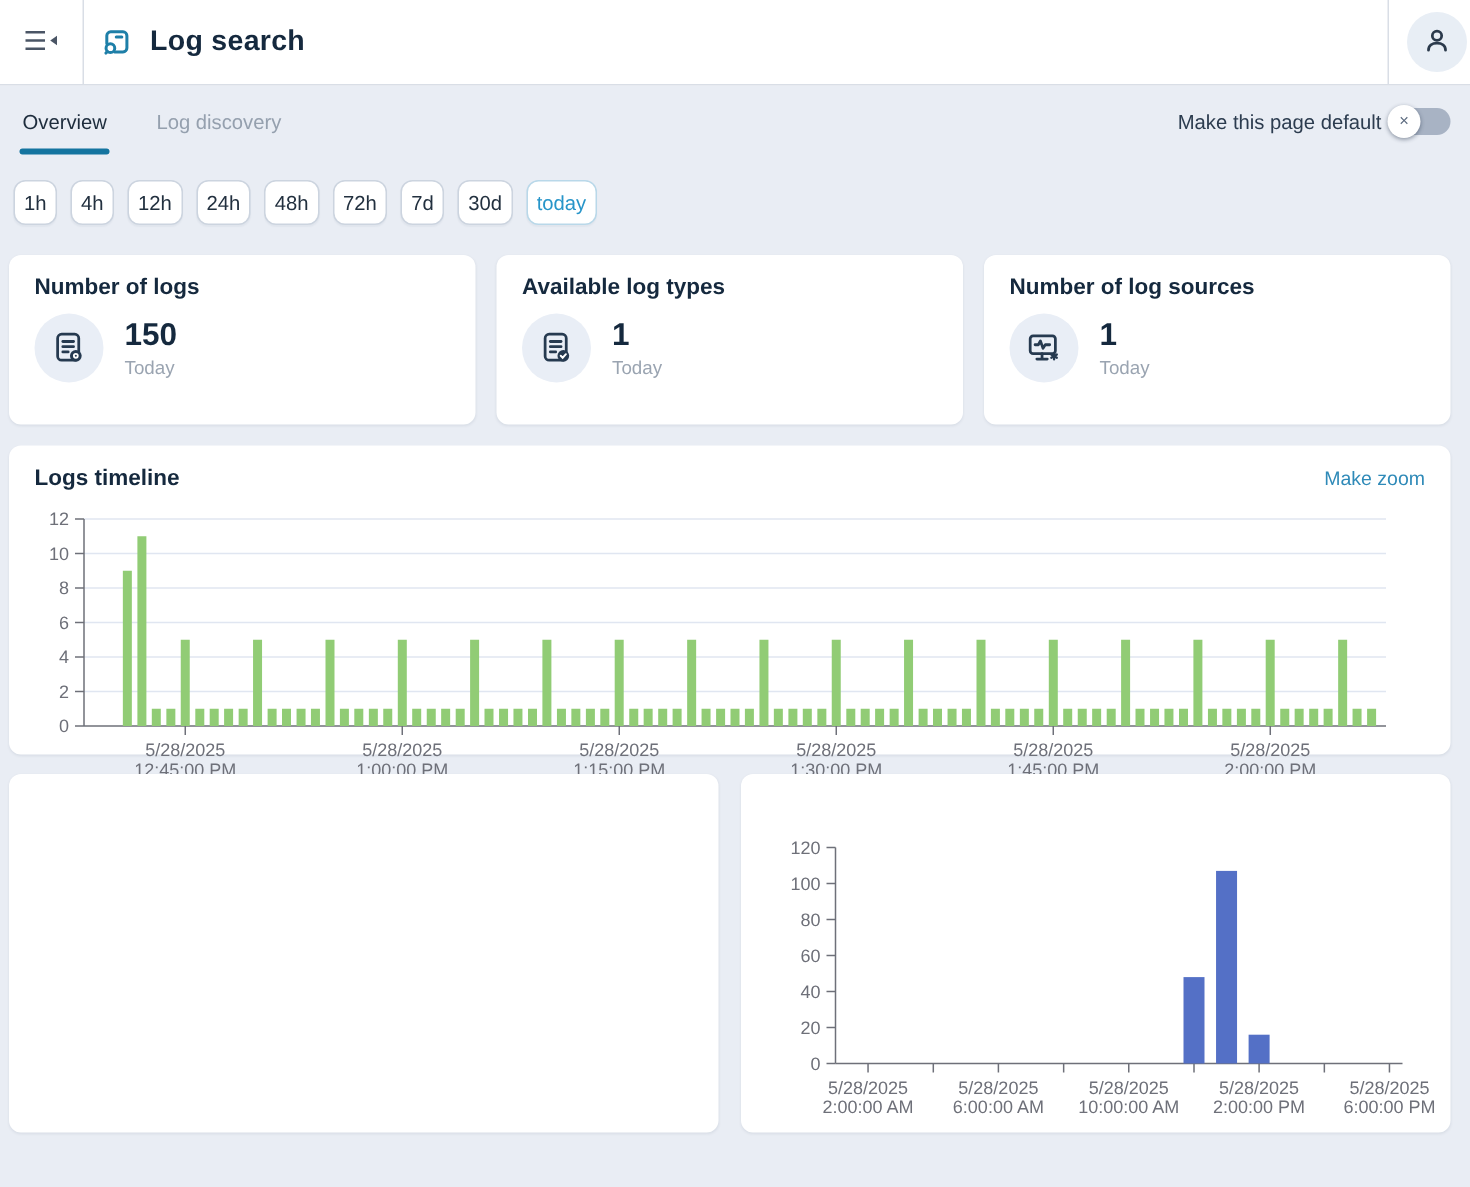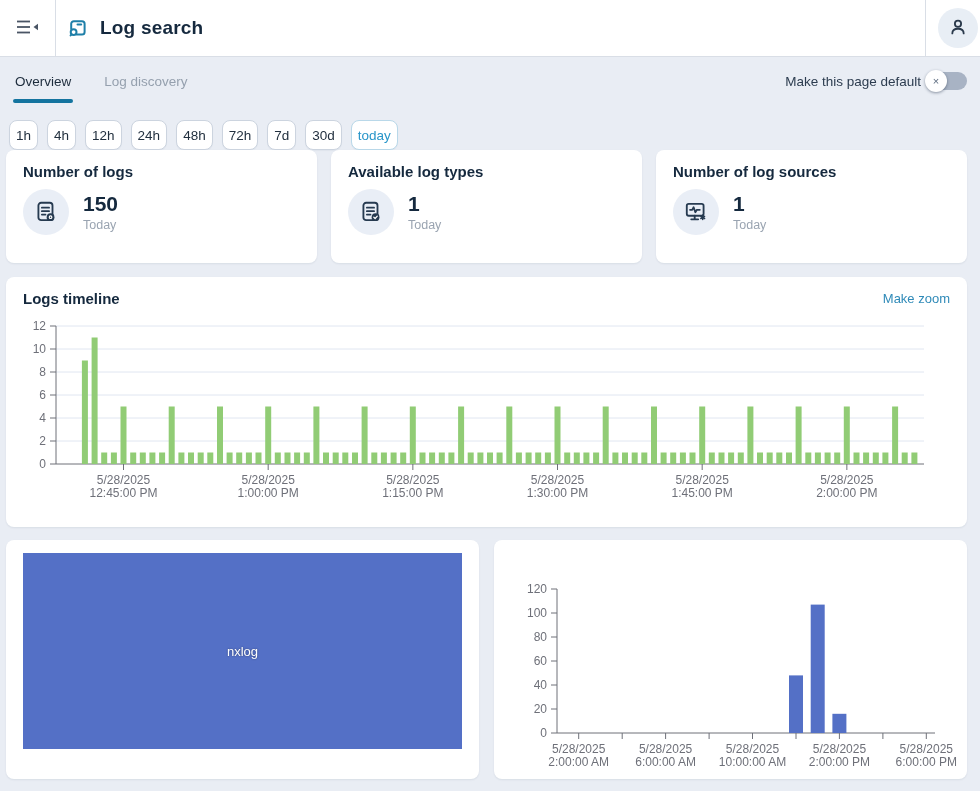--- a/index.html
+++ b/index.html
@@ -19,30 +19,30 @@
   .tab.active { color:#1d2c3c; }
   .tab.active::after { content:""; position:absolute; left:-2px; right:-2px; bottom:2px; height:4px; border-radius:2px; background:#14749f; }
   .default-toggle { margin-left:auto; display:flex; align-items:center; gap:6px; font-size:13.5px; color:#2c3c4f; }
   .switch { width:40px; height:18px; border-radius:9px; background:#a8b3c4; position:relative; cursor:pointer; }
   .knob { width:22px; height:22px; border-radius:50%; background:#fff; position:absolute; left:-2px; top:-2px; box-shadow:0 1px 3px rgba(20,35,60,.45); display:flex; align-items:center; justify-content:center; color:#5d6c80; font-size:11px; font-weight:400; line-height:1; }
   
   .main { padding:15px 13px 0 6px; }
   .time-buttons { display:flex; gap:9px; padding-left:3px; }
   .tbtn { height:30px; padding:0 6px; min-width:27px; background:#fff; border:1px solid #ccd4df; border-radius:8px; font-size:13.5px; color:#22303f; display:flex; align-items:center; justify-content:center; cursor:pointer; font-family:inherit; box-shadow:0 1px 1px rgba(20,40,70,.04);text-align:right; }
   .tbtn.active { color:#2795c9; border-color:#b9d8e9; }
-  .stats-row { display:flex; gap:14px; }
+  .stats-row { display:flex; gap:14px; margin-top:20px; }
   .card { background:#fff; border-radius:8px; box-shadow:0 1px 2px rgba(16,36,62,.08); }
   .stat-card { flex:1; height:113px; padding:13px 17px; }
   .card-title { font-size:15px; font-weight:700; color:#15293e; }
   .stat-body { display:flex; align-items:center; gap:14px; margin-top:9px; }
   .icon-circle { width:46px; height:46px; border-radius:50%; background:#e9eef6; display:flex; align-items:center; justify-content:center; color:#263a50; flex:none; }
   .stat-value { font-size:21px; font-weight:700; line-height:1.15; }
   .stat-period { font-size:12.5px; color:#9aa4b1; margin-top:2px; }
   
-  .timeline-card { margin-top:14px; height:250px; padding:13px 17px; position:relative; }
+  .timeline-card { margin-top:14px; height:206px; padding:13px 17px; position:relative; }
   .card-head { display:flex; justify-content:space-between; align-items:center; }
   .reset-zoom { font-size:13px; color:#2f8ab8; cursor:pointer; }
   .timeline-card svg { position:absolute; left:-2px; top:30px; }
   .tick { font-size:12px; fill:#6E7079; font-family:"Liberation Sans",sans-serif; }
   
   .bottom-row { display:flex; gap:15px; margin-top:13px; }
   .bottom-card { flex:1; height:239px; padding:13px 17px; position:relative; overflow:hidden; }
   .treemap { margin-top:0px; height:196px; position:relative; }
   .treemap-label { position:absolute; left:0; right:0; top:50%; transform:translateY(-50%); text-align:center; color:#fff; font-size:13px; text-shadow:0 0 2px rgba(0,0,0,.45); }
   .bottom-card svg { position:absolute; left:0; top:30px; }
@@ -308,23 +308,20 @@
         <text x="698.1777777777777" y="177" text-anchor="middle" class="tick">5/28/2025</text>
         <text x="698.1777777777777" y="190" text-anchor="middle" class="tick">1:45:00 PM</text>
         <line x1="842.8444444444444" y1="157" x2="842.8444444444444" y2="163" stroke="#6E7079"></line>
         <text x="842.8444444444444" y="177" text-anchor="middle" class="tick">5/28/2025</text>
         <text x="842.8444444444444" y="190" text-anchor="middle" class="tick">2:00:00 PM</text>
       </svg>
   </div>
 
   <div class="bottom-row">
     <div class="card bottom-card">
-      <div class="treemap" id="treemap-tile" style="background: rgb(84, 112, 198);">
-        <div class="treemap-label">nxlog</div>
-      </div>
     </div>
     <div class="card bottom-card">
       <svg id="types-chart" width="473" height="200">
           <line x1="57" y1="163" x2="63" y2="163" stroke="#6E7079"></line>
           <text x="53" y="167" text-anchor="end" class="tick">0</text>
           <line x1="57" y1="139" x2="63" y2="139" stroke="#6E7079"></line>
           <text x="53" y="143" text-anchor="end" class="tick">20</text>
           <line x1="57" y1="115" x2="63" y2="115" stroke="#6E7079"></line>
           <text x="53" y="119" text-anchor="end" class="tick">40</text>
           <line x1="57" y1="91" x2="63" y2="91" stroke="#6E7079"></line>

